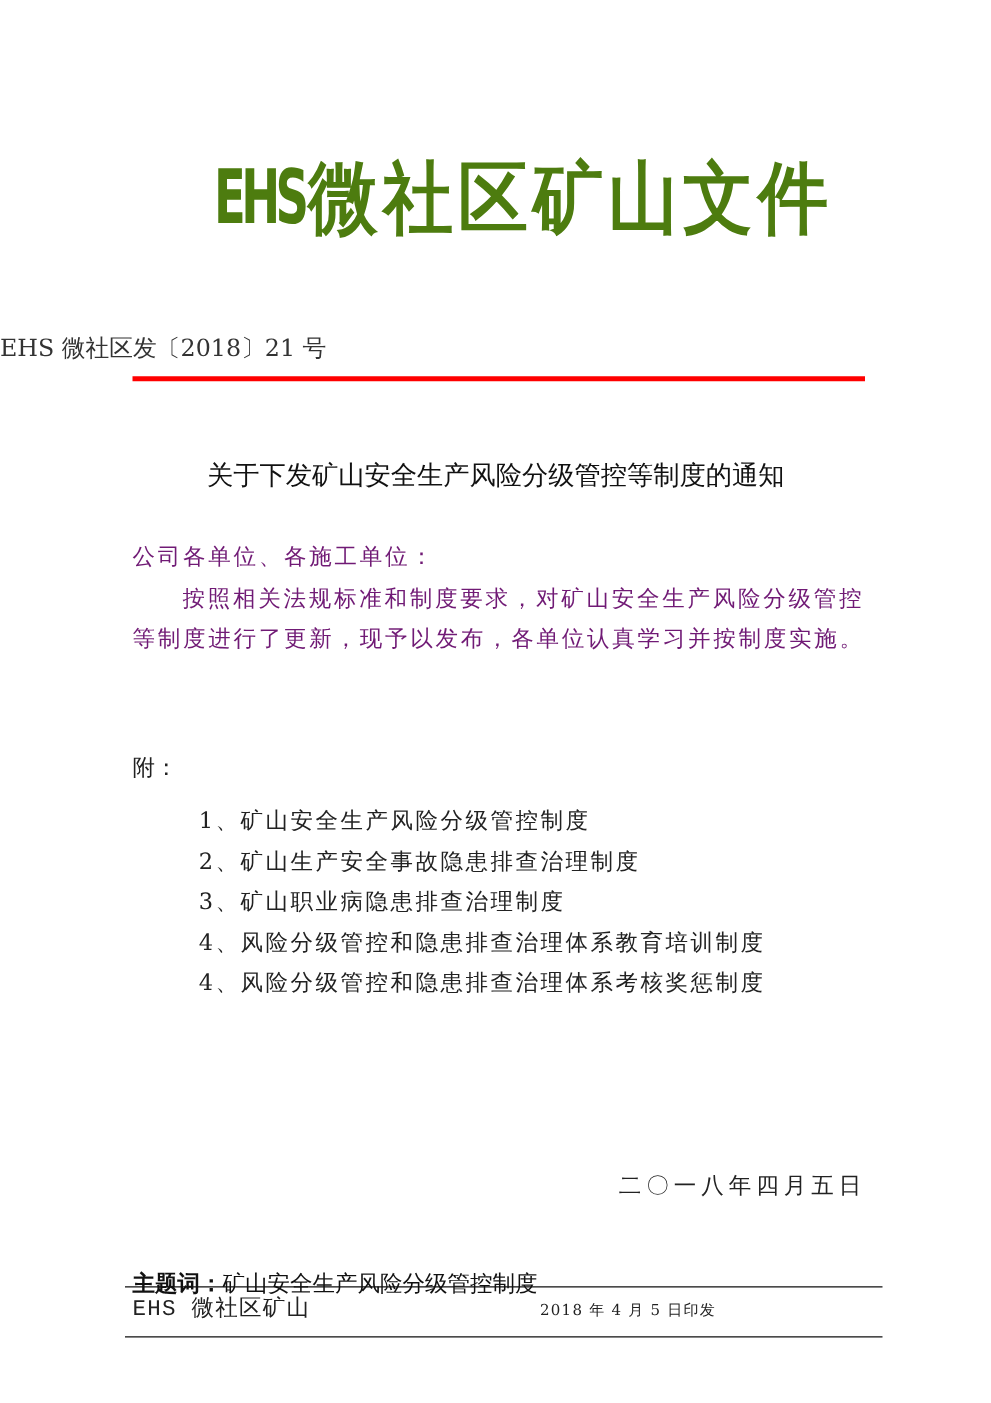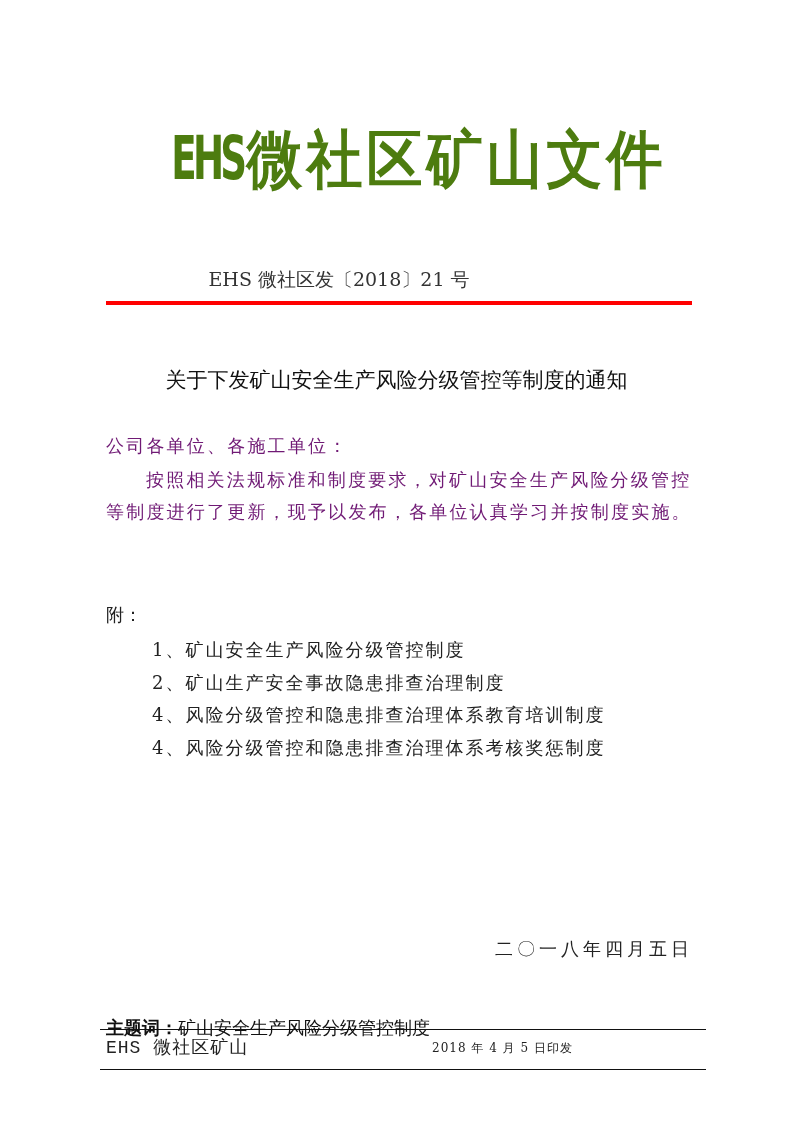--- a/index.html
+++ b/index.html
@@ -6,30 +6,30 @@
     body { width: 793px; height: 1122px; position: relative; overflow: hidden;
            font-family: "DejaVu Serif", "Liberation Serif", serif; color: #222; }
     .abs { position: absolute; }
     .masthead { left: 0; width: 793px; top: 118px; text-align: center;
                 font-family: "DejaVu Sans", "Liberation Sans", sans-serif;
                 font-weight: bold; color: #4d7c0f; font-size: 56px; line-height: 80px;
                 letter-spacing: 2px; }
     .masthead .ehs { display: inline-block; transform: scaleX(0.62); transform-origin: right center;
                      letter-spacing: -6px; margin-right: -18px; font-size: 60px; }
     .masthead .cn { display: inline-block; transform: scaleY(1.12); letter-spacing: 4px; }
-    .docno { left: 0; width: 678px; top: 264px; text-align: center; font-size: 19px; line-height: 30px; color: #333; }
+    .docno { left: 0; width: 678px; top: 264px; font-size: 19px; line-height: 30px; color: #333; }
     .redrule { left: 106px; top: 301px; width: 586px; height: 4px; background: #ff0000; }
     .title { left: 0; width: 793px; top: 364px; text-align: center;
              font-family: "DejaVu Sans", "Liberation Sans", sans-serif;
              font-size: 21px; line-height: 32px; color: #111; }
     .body-text { left: 106px; width: 588px; font-size: 18px; line-height: 32px; color: #701a75; letter-spacing: 2.2px; }
     .salutation { top: 430px; }
     .para { top: 464px; text-indent: 40px; }
     .annex-label { left: 106px; top: 600px; font-size: 18px; line-height: 30px; }
-    .annex-list { left: 148px; top: 630px; font-size: 18px; line-height: 32.5px; letter-spacing: 2px; margin: 4px; padding: 0; list-style: none; }
+    .annex-list { left: 148px; top: 630px; font-size: 18px; line-height: 32.5px; letter-spacing: 2px; margin: 11px; padding: 0; list-style: none; }
     .date-cn { right: 100px; top: 934px; font-size: 18px; line-height: 30px; letter-spacing: 4px; }
     .subject { left: 106px; top: 993px; font-size: 18px; line-height: 30px; color: #111; margin-top: 20px; }
     .subject .label { font-family: "DejaVu Sans", "Liberation Sans", sans-serif; font-weight: bold; }
     .subject .value { font-family: "DejaVu Sans", "Liberation Sans", sans-serif; }
     .rule-black { left: 100px; width: 606px; height: 1px; background: #111; }
     .rule1 { top: 1029px; }
     .rule2 { top: 1069px; }
     .footer-left { left: 106px; top: 1033px; font-size: 18px; line-height: 30px; letter-spacing: 1px; font-family: Liberation Mono, monospace; }
     .footer-right { left: 432px; top: 1033px; font-size: 12px; line-height: 30px; letter-spacing: 1px; }
   </style>
@@ -46,20 +46,21 @@
 
 <div class="abs title">关于下发矿山安全生产风险分级管控等制度的通知</div>
 
 <div class="abs body-text salutation">公司各单位、各施工单位：</div>
 <div class="abs body-text para">按照相关法规标准和制度要求，对矿山安全生产风险分级管控等制度进行了更新，现予以发布，各单位认真学习并按制度实施。</div>
 
 <div class="abs annex-label">附：</div>
 <ul class="abs annex-list">
   <li>1、矿山安全生产风险分级管控制度</li>
   <li>2、矿山生产安全事故隐患排查治理制度</li>
+  <li>3、矿山职业病隐患排查治理制度</li>
   <li>4、风险分级管控和隐患排查治理体系教育培训制度</li>
   <li>4、风险分级管控和隐患排查治理体系考核奖惩制度</li>
 </ul>
 
 <div class="abs date-cn">二〇一八年四月五日</div>
 
 <div class="abs subject">
   <span class="label">主题词：</span><span class="value">矿山安全生产风险分级管控制度</span>
 </div>
 

